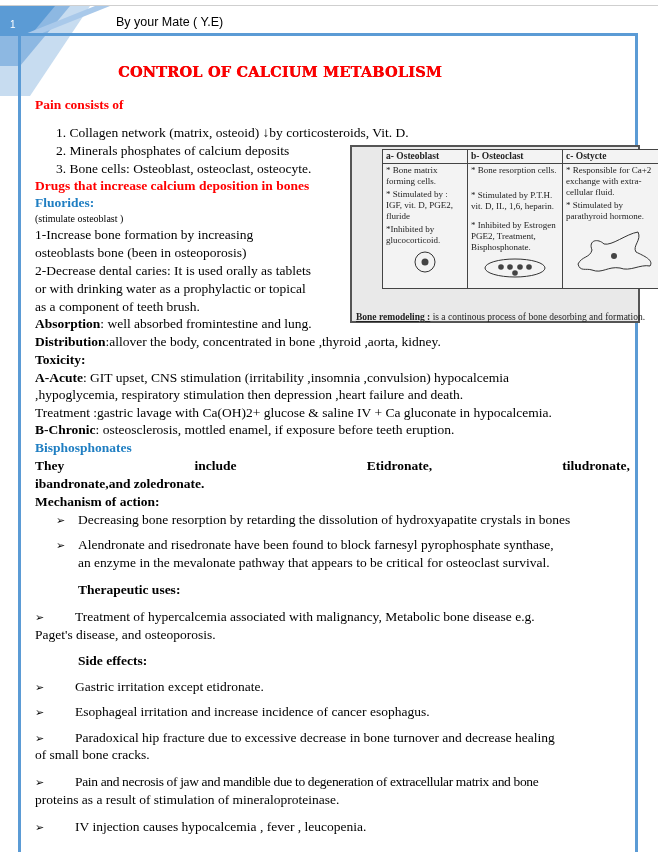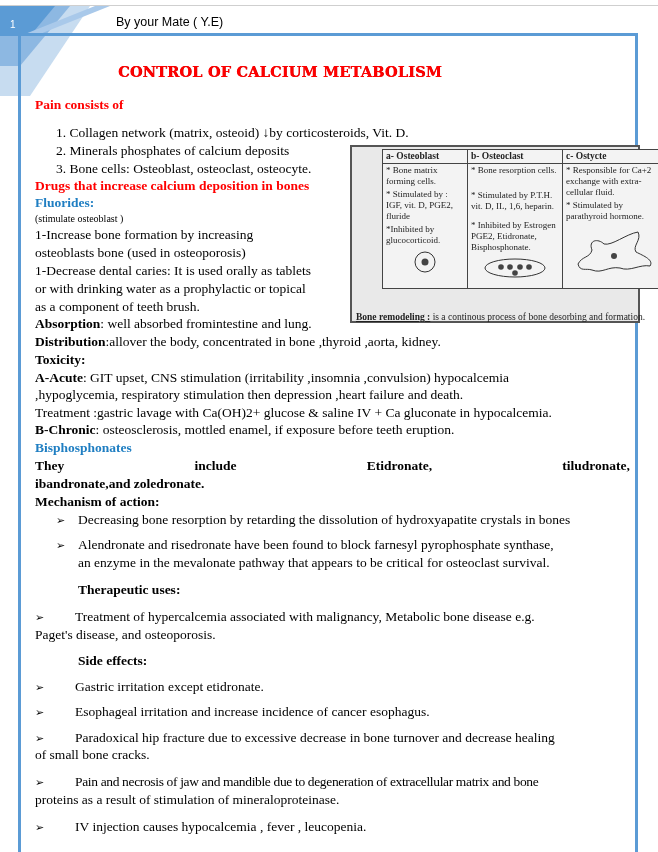--- a/index.html
+++ b/index.html
@@ -65,22 +65,22 @@
 
 <div class="t red" style="left:35px; top:97px;">Pain consists of</div>
 <div class="t" style="left:56px; top:125px;">1.  Collagen network (matrix, osteoid) ↓by corticosteroids, Vit. D.</div>
 <div class="t" style="left:56px; top:143px;">2.  Minerals phosphates of calcium deposits</div>
 <div class="t" style="left:56px; top:161px;">3.  Bone cells: Osteoblast, osteoclast, osteocyte.</div>
 
 <div class="t red" style="left:35px; top:178px;">Drugs that increase calcium deposition in bones</div>
 <div class="t blue" style="left:35px; top:195px;">Fluorides:</div>
 <div class="t small" style="left:35px; top:211px;">(stimulate osteoblast )</div>
 <div class="t" style="left:35px; top:227px;">1-Increase bone formation by increasing</div>
-<div class="t" style="left:35px; top:245px;">osteoblasts bone (used in osteoporosis)</div>
-<div class="t" style="left:35px; top:263px;">1-Decrease dental caries: It is used orally as tablets</div>
+<div class="t" style="left:35px; top:245px;">osteoblasts bone (been in osteoporosis)</div>
+<div class="t" style="left:35px; top:263px;">2-Decrease dental caries: It is used orally as tablets</div>
 <div class="t" style="left:35px; top:281px;">or with drinking water as a prophylactic or topical</div>
 <div class="t" style="left:35px; top:299px;">as a component of teeth brush.</div>
 <div class="t" style="left:35px; top:316px;">
   <span class="b">Absorption</span><span>: well absorbed fromintestine and lung.</span>
 </div>
 
 <div class="figure">
   <table class="fig-table">
     <tbody>
         <tr>
@@ -94,21 +94,21 @@
         <div style="margin-top:2px;">* Stimulated by : IGF, vit. D, PGE2, fluride</div>
         <div style="margin-top:2px;">*Inhibited by glucocorticoid.</div>
         <svg class="cell-svg" width="24" height="24">
               <circle cx="12" cy="12" r="10" fill="none" stroke="#333" stroke-width="1"></circle>
               <circle cx="12" cy="12" r="3.5" fill="#444"></circle>
             </svg>
       </td>
       <td>
         <div>* Bone resorption cells.</div>
         <div style="margin-top:14px;">* Stimulated by P.T.H. vit. D, IL, 1,6, heparin.</div>
-        <div style="margin-top:8px;">* Inhibited by Estrogen PGE2, Etidronate, Bisphosphonate.</div>
+        <div style="margin-top:8px;">* Inhibited by Estrogen PGE2, Treatment, Bisphosphonate.</div>
         <svg class="cell-svg" width="64" height="22">
               <ellipse cx="32" cy="11" rx="30" ry="9" fill="none" stroke="#333" stroke-width="1"></ellipse>
               <circle cx="18" cy="10" r="2.8" fill="#444"></circle>
               <circle cx="27" cy="10" r="2.8" fill="#444"></circle>
               <circle cx="37" cy="10" r="2.8" fill="#444"></circle>
               <circle cx="46" cy="10" r="2.8" fill="#444"></circle>
               <circle cx="32" cy="16" r="2.8" fill="#444"></circle>
             </svg>
       </td>
       <td>

